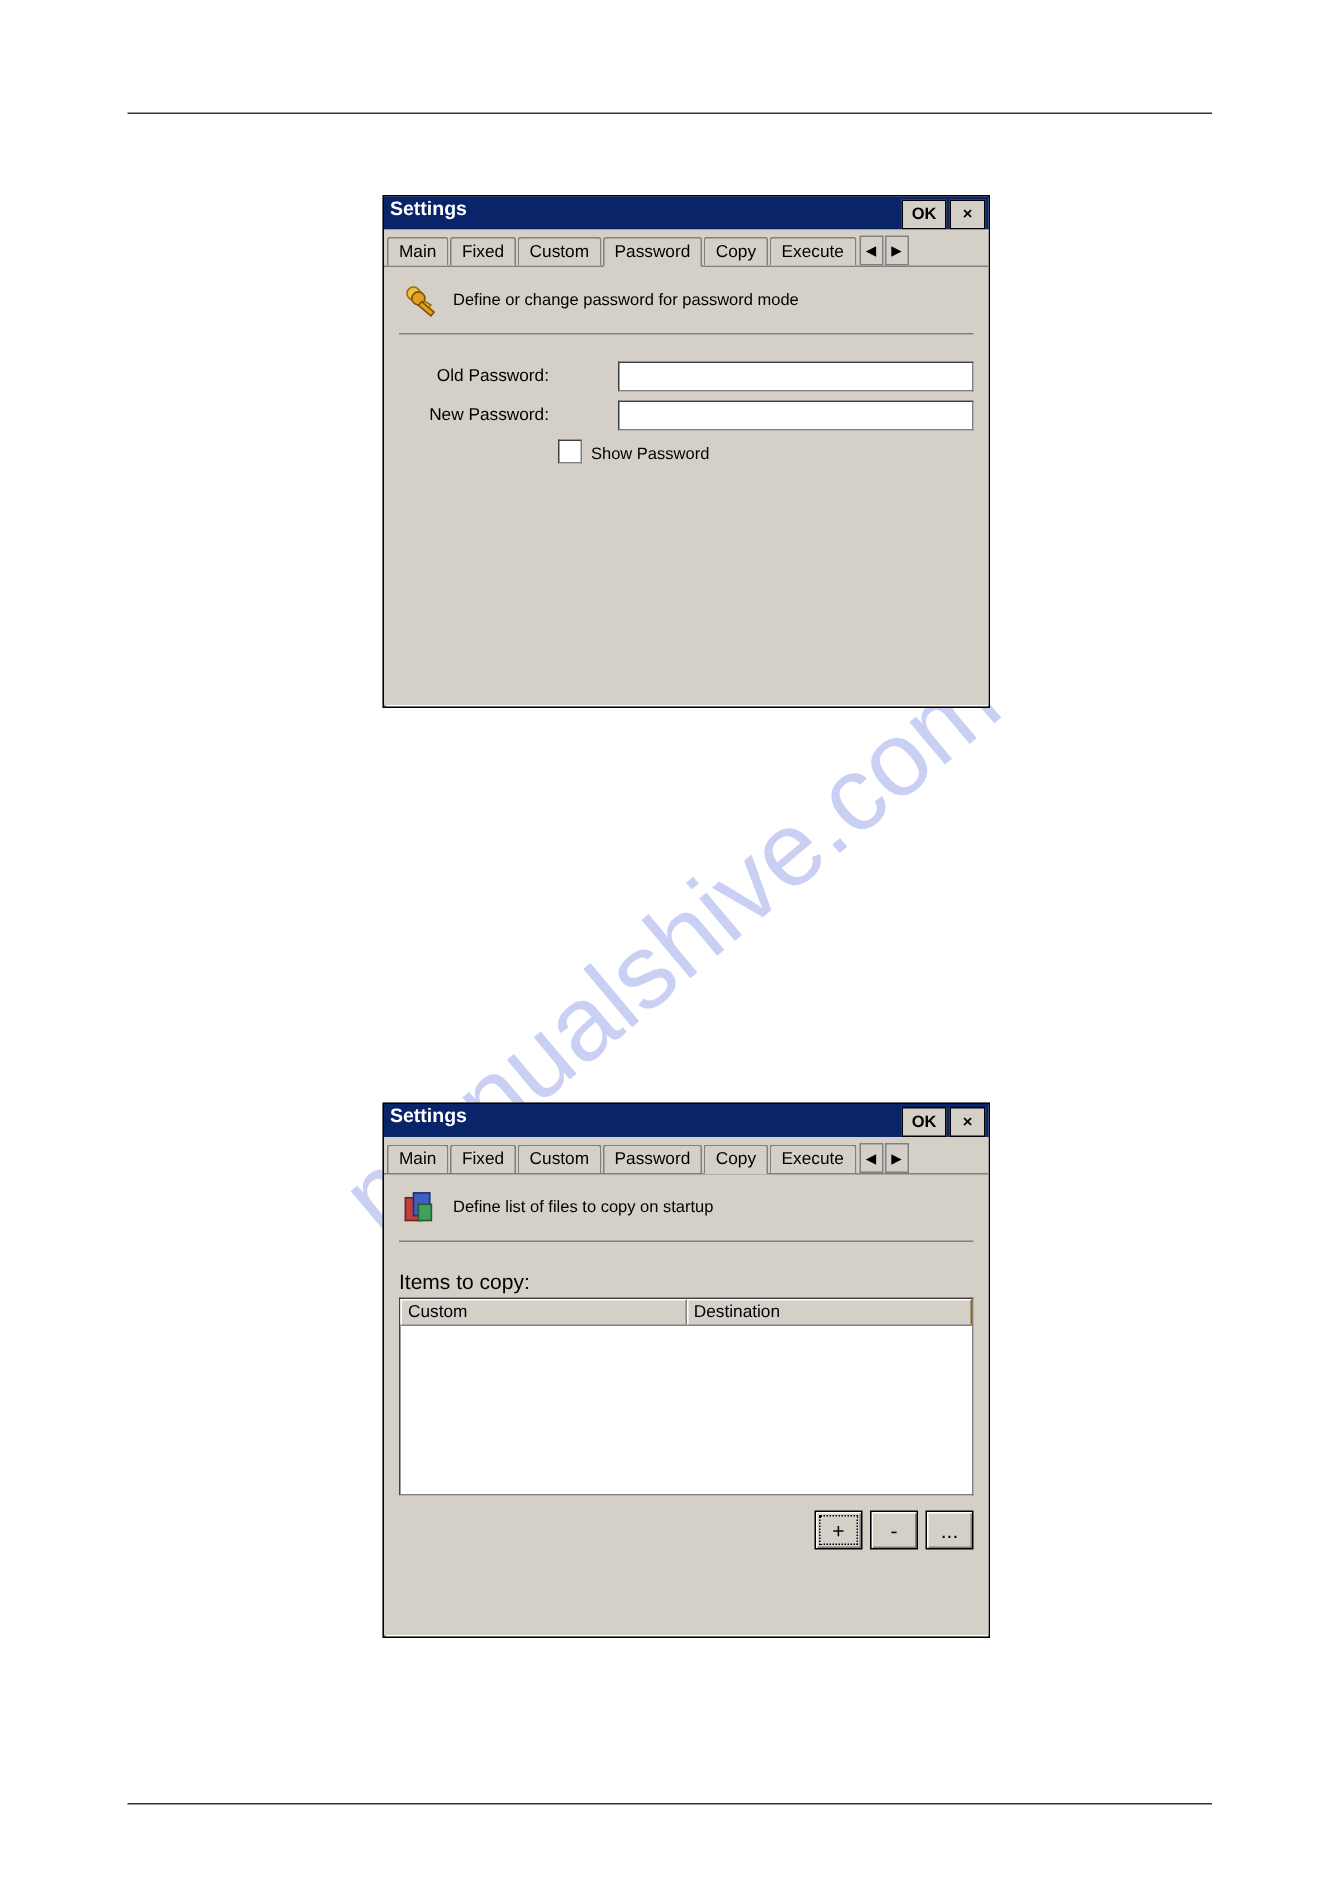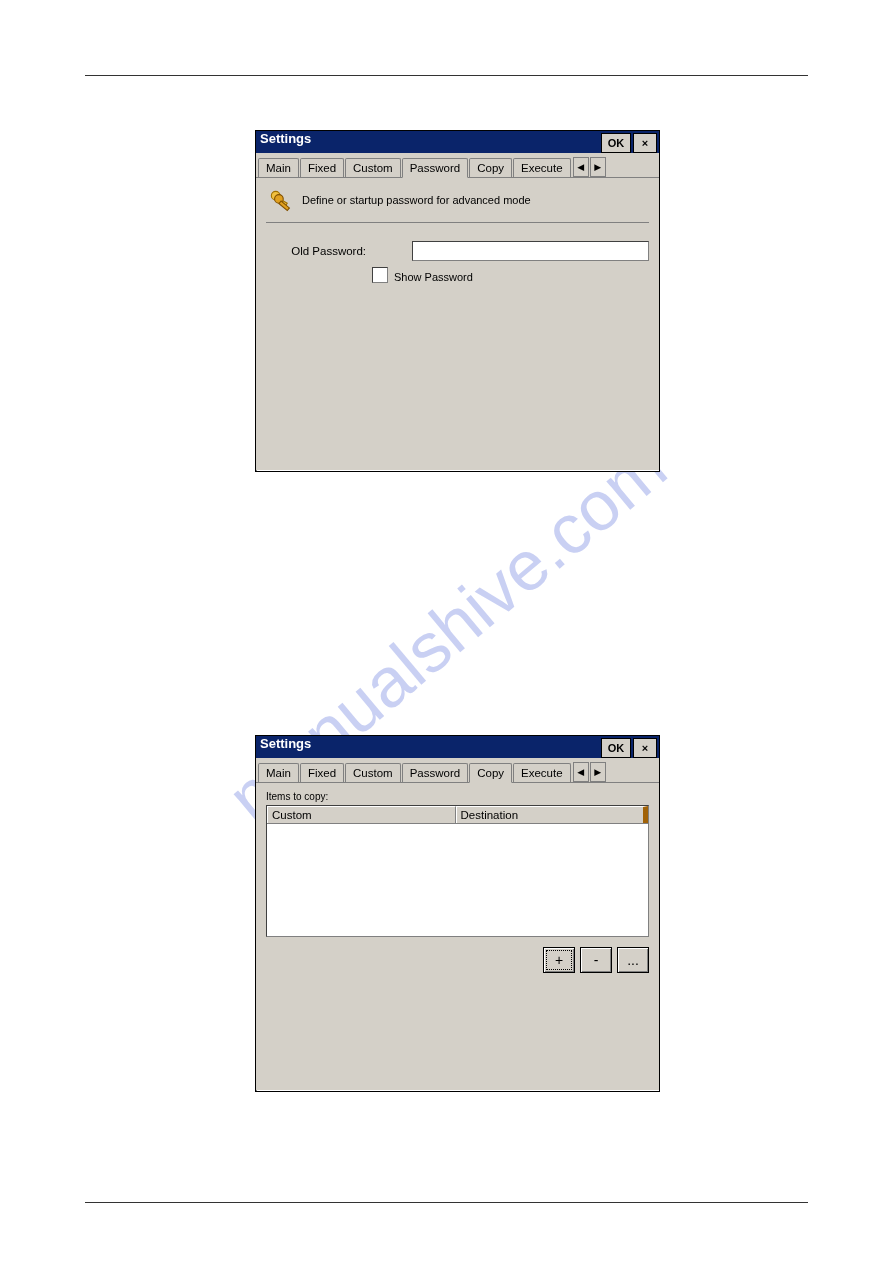--- a/index.html
+++ b/index.html
@@ -171,42 +171,42 @@
   }
   .checkbox {
     width: 14px;
     height: 14px;
     background: #fff;
     border: 1px solid #808080;
     border-top-color: #404040;
     border-left-color: #404040;
   }
 
-  .section-label { font-size: 10px; margin-bottom: 3px; }
+  .section-label { font-size: 14px; margin-bottom: 3px; }
   .listview {
     border: 1px solid #808080;
     border-top-color: #404040;
     border-left-color: #404040;
     background: #fff;
     height: 130px;
   }
   .listheader {
     display: flex;
     background: #d4d0c8;
     border-bottom: 1px solid #808080;
   }
   .listheader .col {
     padding: 2px 4px;
     border-right: 1px solid #808080;
     border-top: 1px solid #fff;
     border-left: 1px solid #fff;
     font-size: 11.5px;
     flex: 1;
   }
-  .listheader .col:last-child { border-right: 5px solid #a16207; }
+  .listheader .col:last-child { border-right: 1px solid #a16207; }
 
   .btnrow {
     display: flex;
     justify-content: flex-end;
     gap: 5px;
     margin-top: 10px;
   }
   .smallbtn {
     width: 30px;
     height: 24px;
@@ -255,25 +255,29 @@
     <div class="pane">
       <div class="heading-row">
         <div class="icon">
           <svg viewBox="0 0 24 24" width="26" height="26">
             <circle cx="8" cy="8" r="4" fill="#f0c040" stroke="#a07000"></circle>
             <rect x="10" y="10" width="10" height="3" fill="#f0c040" stroke="#a07000" transform="rotate(30 10 10)"></rect>
             <circle cx="11" cy="11" r="4" fill="#e0a020" stroke="#805000"></circle>
             <rect x="13" y="13" width="10" height="3" fill="#e0a020" stroke="#805000" transform="rotate(40 13 13)"></rect>
           </svg>
         </div>
-        <span>Define or startup password for advanced mode</span>
+        <span>Define or change password for password mode</span>
       </div>
 
       <div class="form-row">
         <label>Old Password:</label>
+        <input type="password" value="" style="">
+      </div>
+      <div class="form-row">
+        <label>New Password:</label>
         <input type="password" value="" style="">
       </div>
       <div class="check-row">
         <div class="checkbox"></div>
         <span>Show Password</span>
       </div>
     </div>
   </div>
 
   <div class="window win2">
@@ -291,20 +295,30 @@
       <div class="tab">Fixed</div>
       <div class="tab">Custom</div>
       <div class="tab">Password</div>
       <div class="tab active">Copy</div>
       <div class="tab">Execute</div>
       <div class="tabscroll">◀</div>
       <div class="tabscroll">▶</div>
     </div>
 
     <div class="pane">
+      <div class="heading-row">
+        <div class="icon">
+          <svg viewBox="0 0 24 24" width="26" height="26">
+            <rect x="3" y="6" width="10" height="14" fill="#c04040" stroke="#702020"></rect>
+            <rect x="8" y="3" width="10" height="14" fill="#4060c0" stroke="#203070"></rect>
+            <rect x="11" y="10" width="8" height="10" fill="#40a060" stroke="#206030"></rect>
+          </svg>
+        </div>
+        <span>Define list of files to copy on startup</span>
+      </div>
 
       <div class="section-label">Items to copy:</div>
       <div class="listview">
         <div class="listheader">
           <div class="col">Custom</div>
           <div class="col">Destination</div>
         </div>
       </div>
 
       <div class="btnrow">

